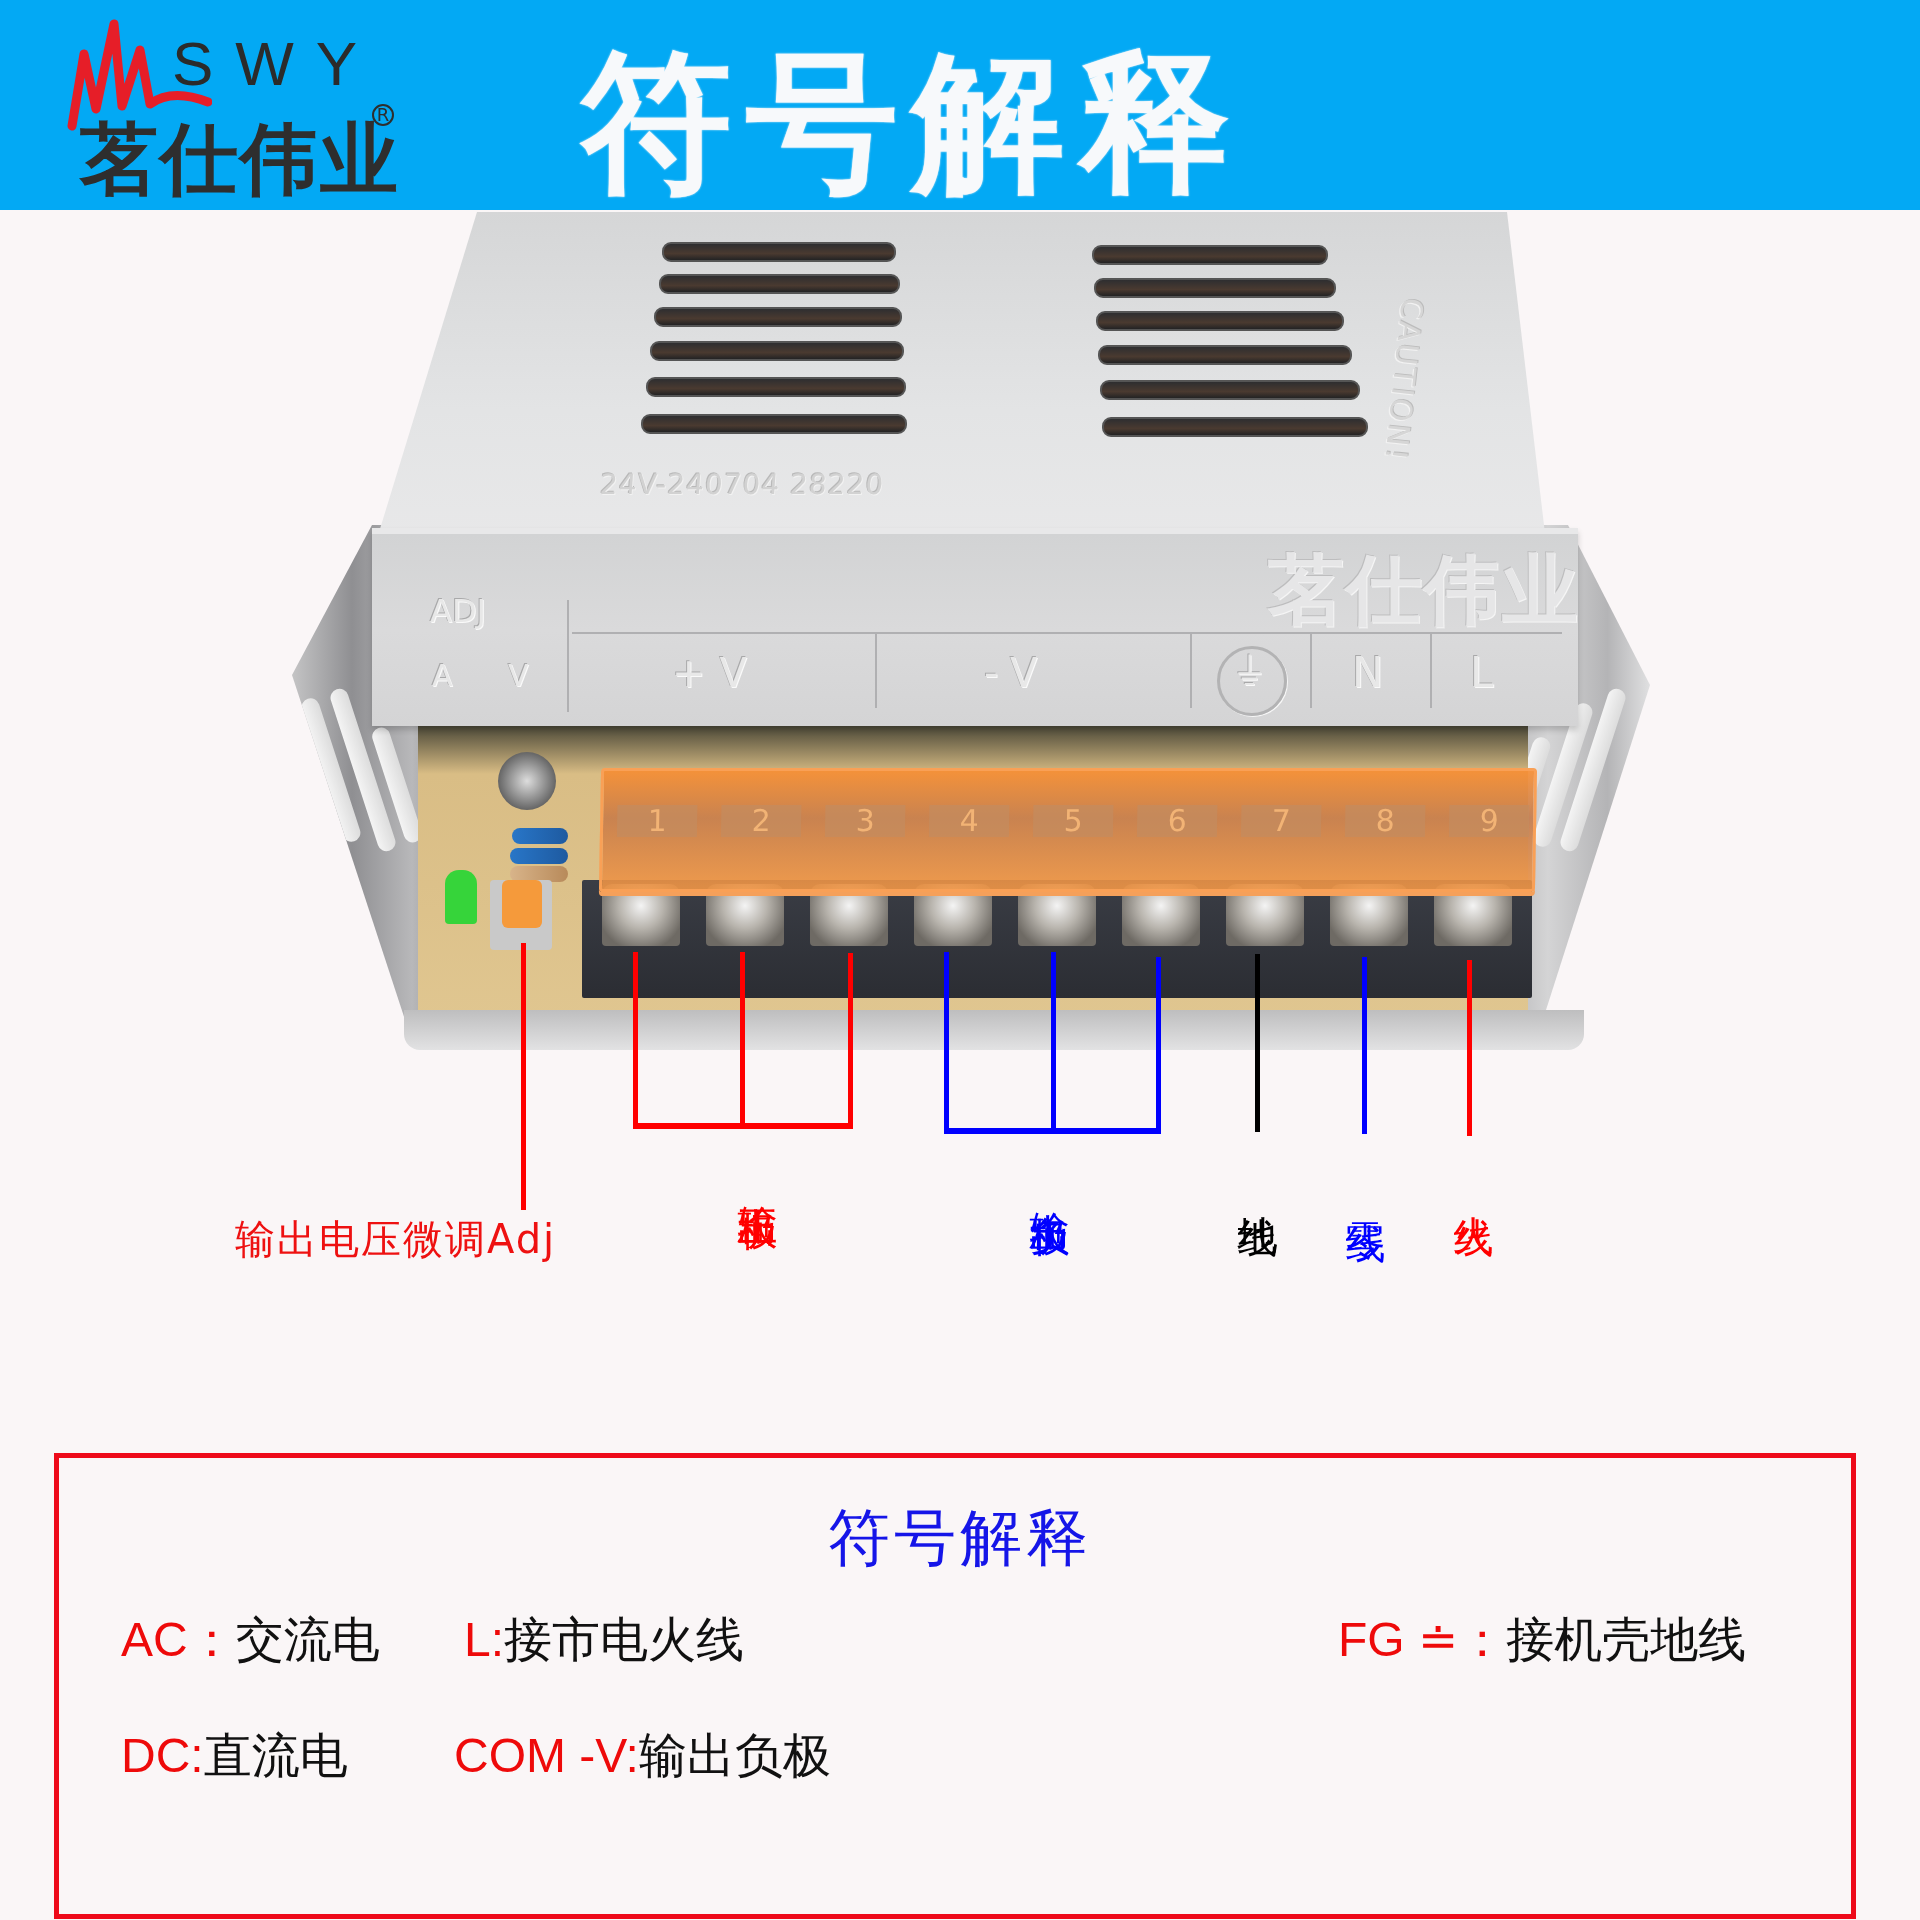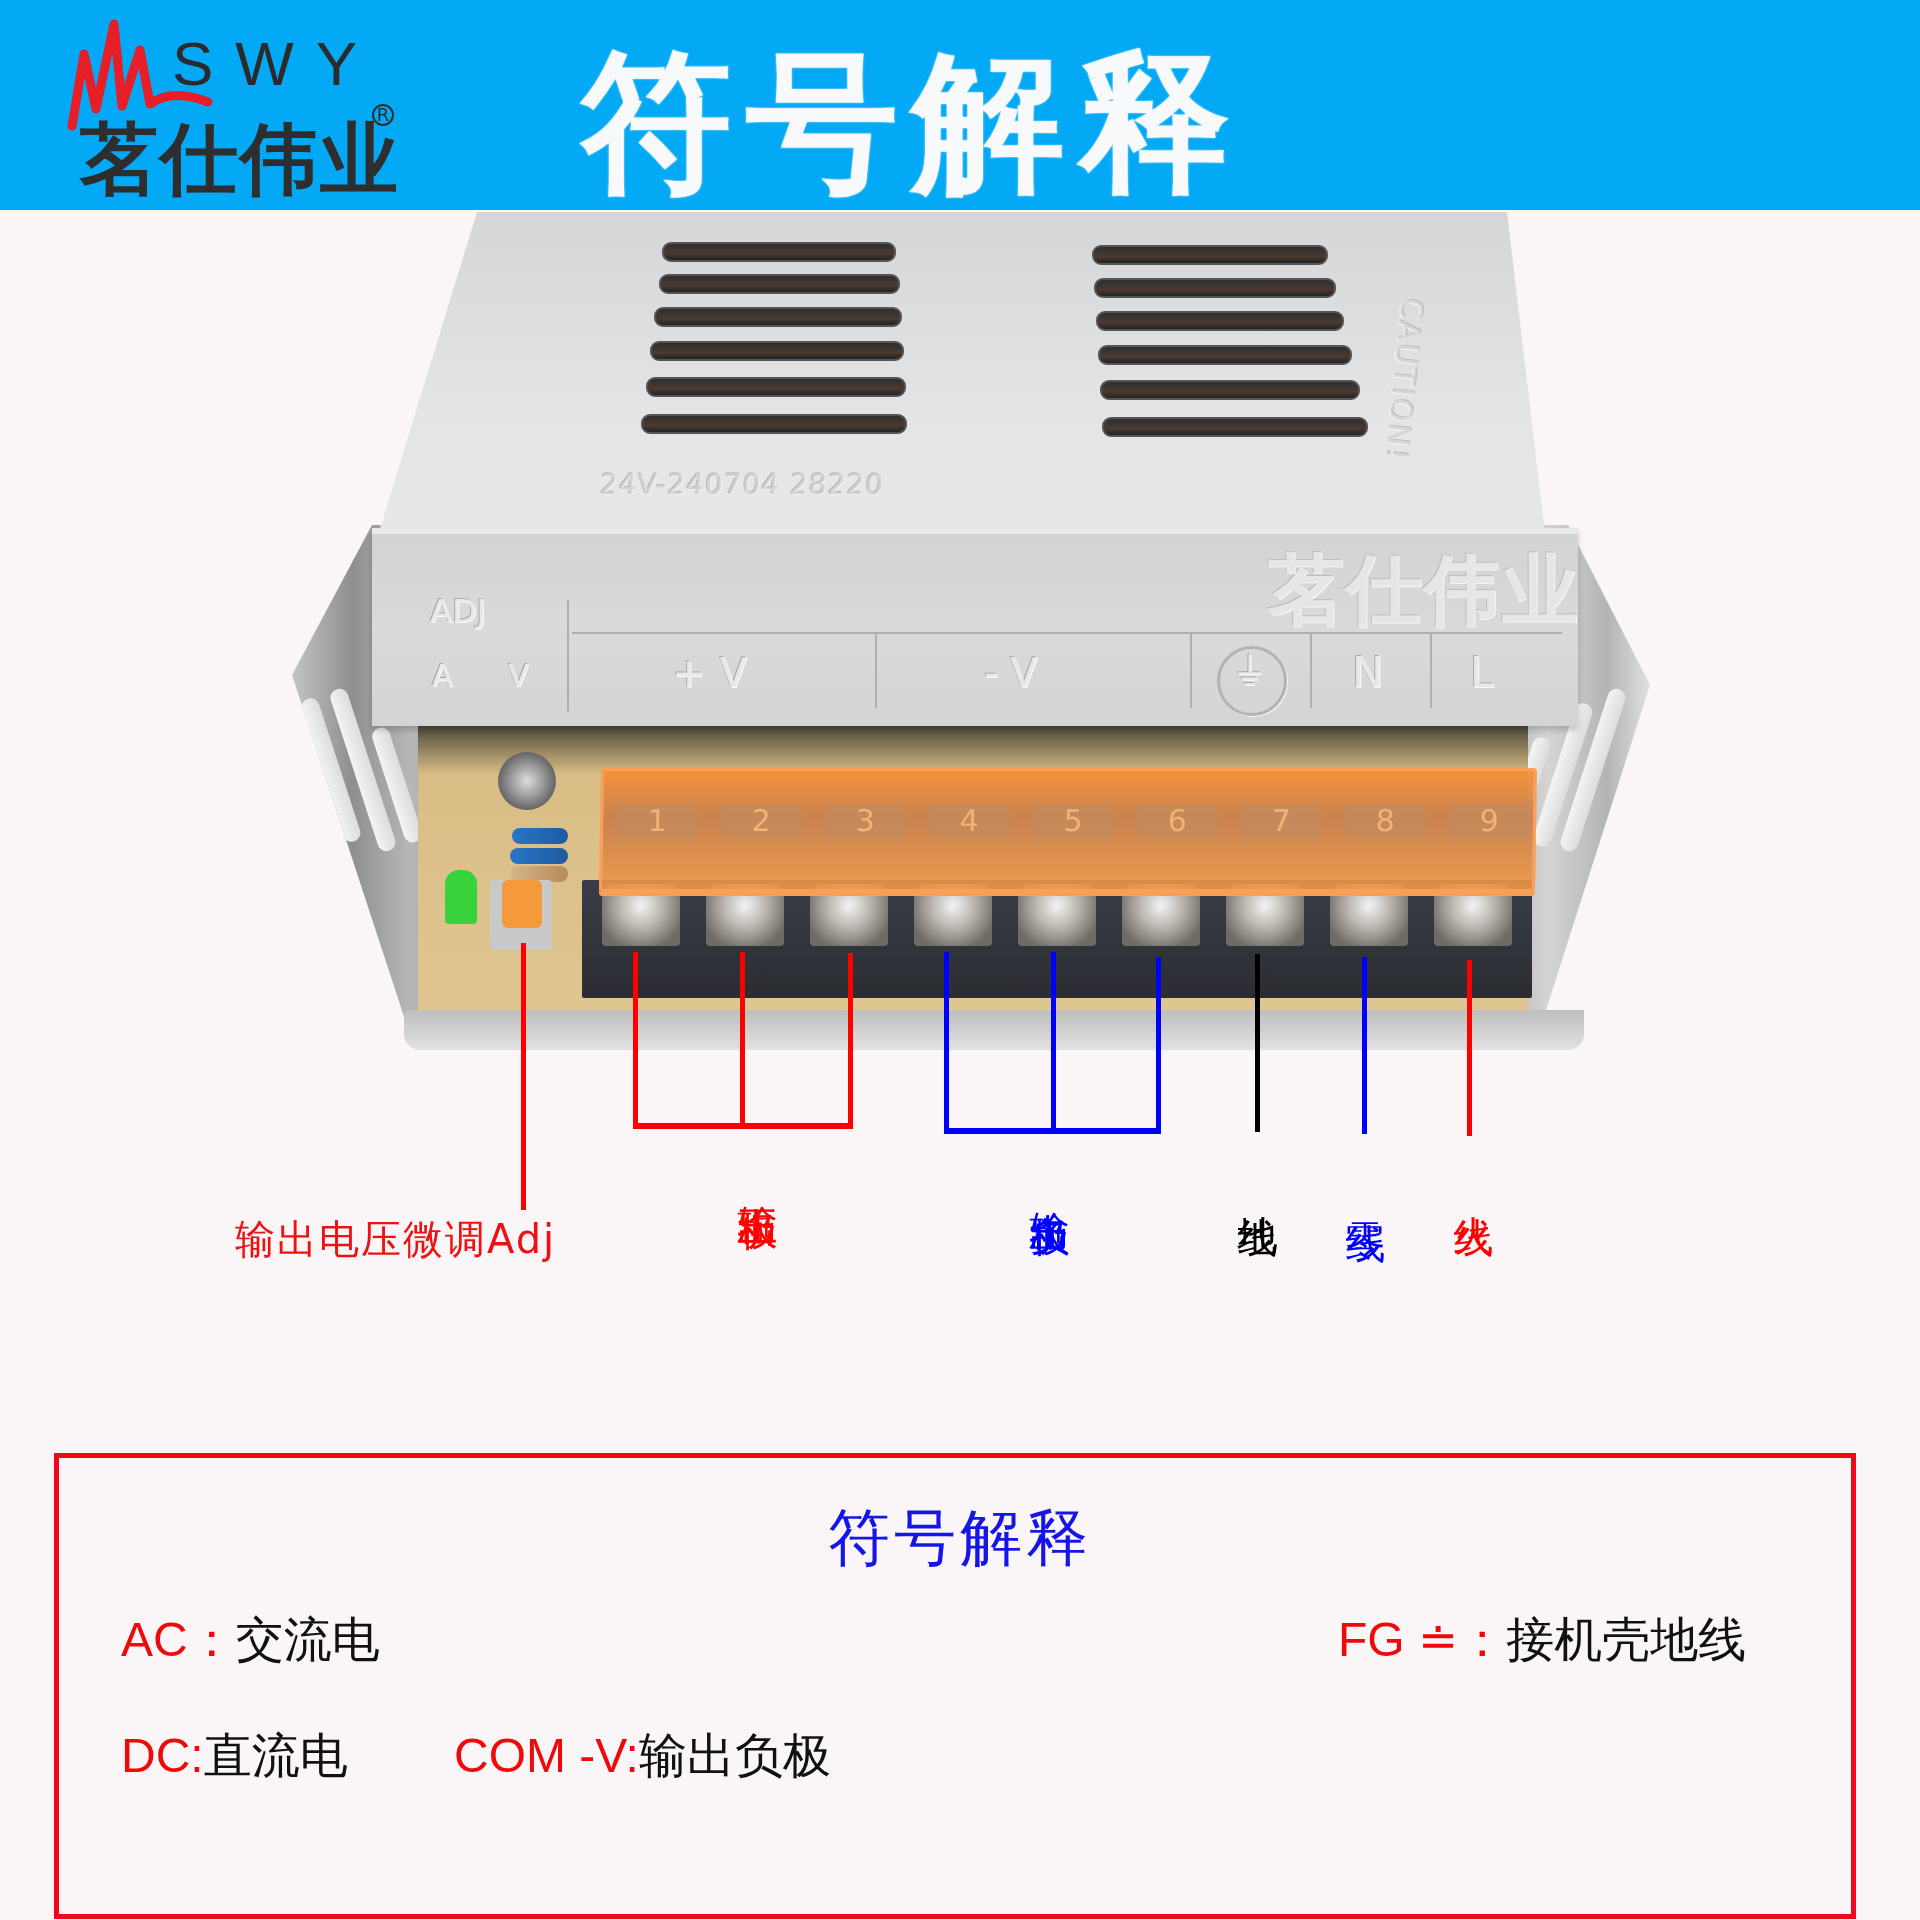--- a/index.html
+++ b/index.html
@@ -291,20 +291,23 @@
 <div class="vlabel" style="left:1452px;top:1152px;color:#ff0000">
   <span style="writing-mode:vertical-rl;letter-spacing:2px">火线</span>
 </div>
 
 <div class="abs legend">
   <div class="abs legend-title">符号解释</div>
 
   <div class="legend-item" style="left:62px;top:150px">
     <span class="legend-key">AC：</span><span class="legend-val">交流电</span>
   </div>
+  <div class="legend-item" style="left:405px;top:150px">
+    <span class="legend-key">L:</span><span class="legend-val">接市电火线</span>
+  </div>
   <div class="legend-item" style="left:1279px;top:150px">
     <span class="legend-key">FG ≐：</span><span class="legend-val">接机壳地线</span>
   </div>
 
   <div class="legend-item" style="left:62px;top:266px">
     <span class="legend-key">DC:</span><span class="legend-val">直流电</span>
   </div>
   <div class="legend-item" style="left:395px;top:266px">
     <span class="legend-key">COM -V:</span><span class="legend-val">输出负极</span>
   </div>

